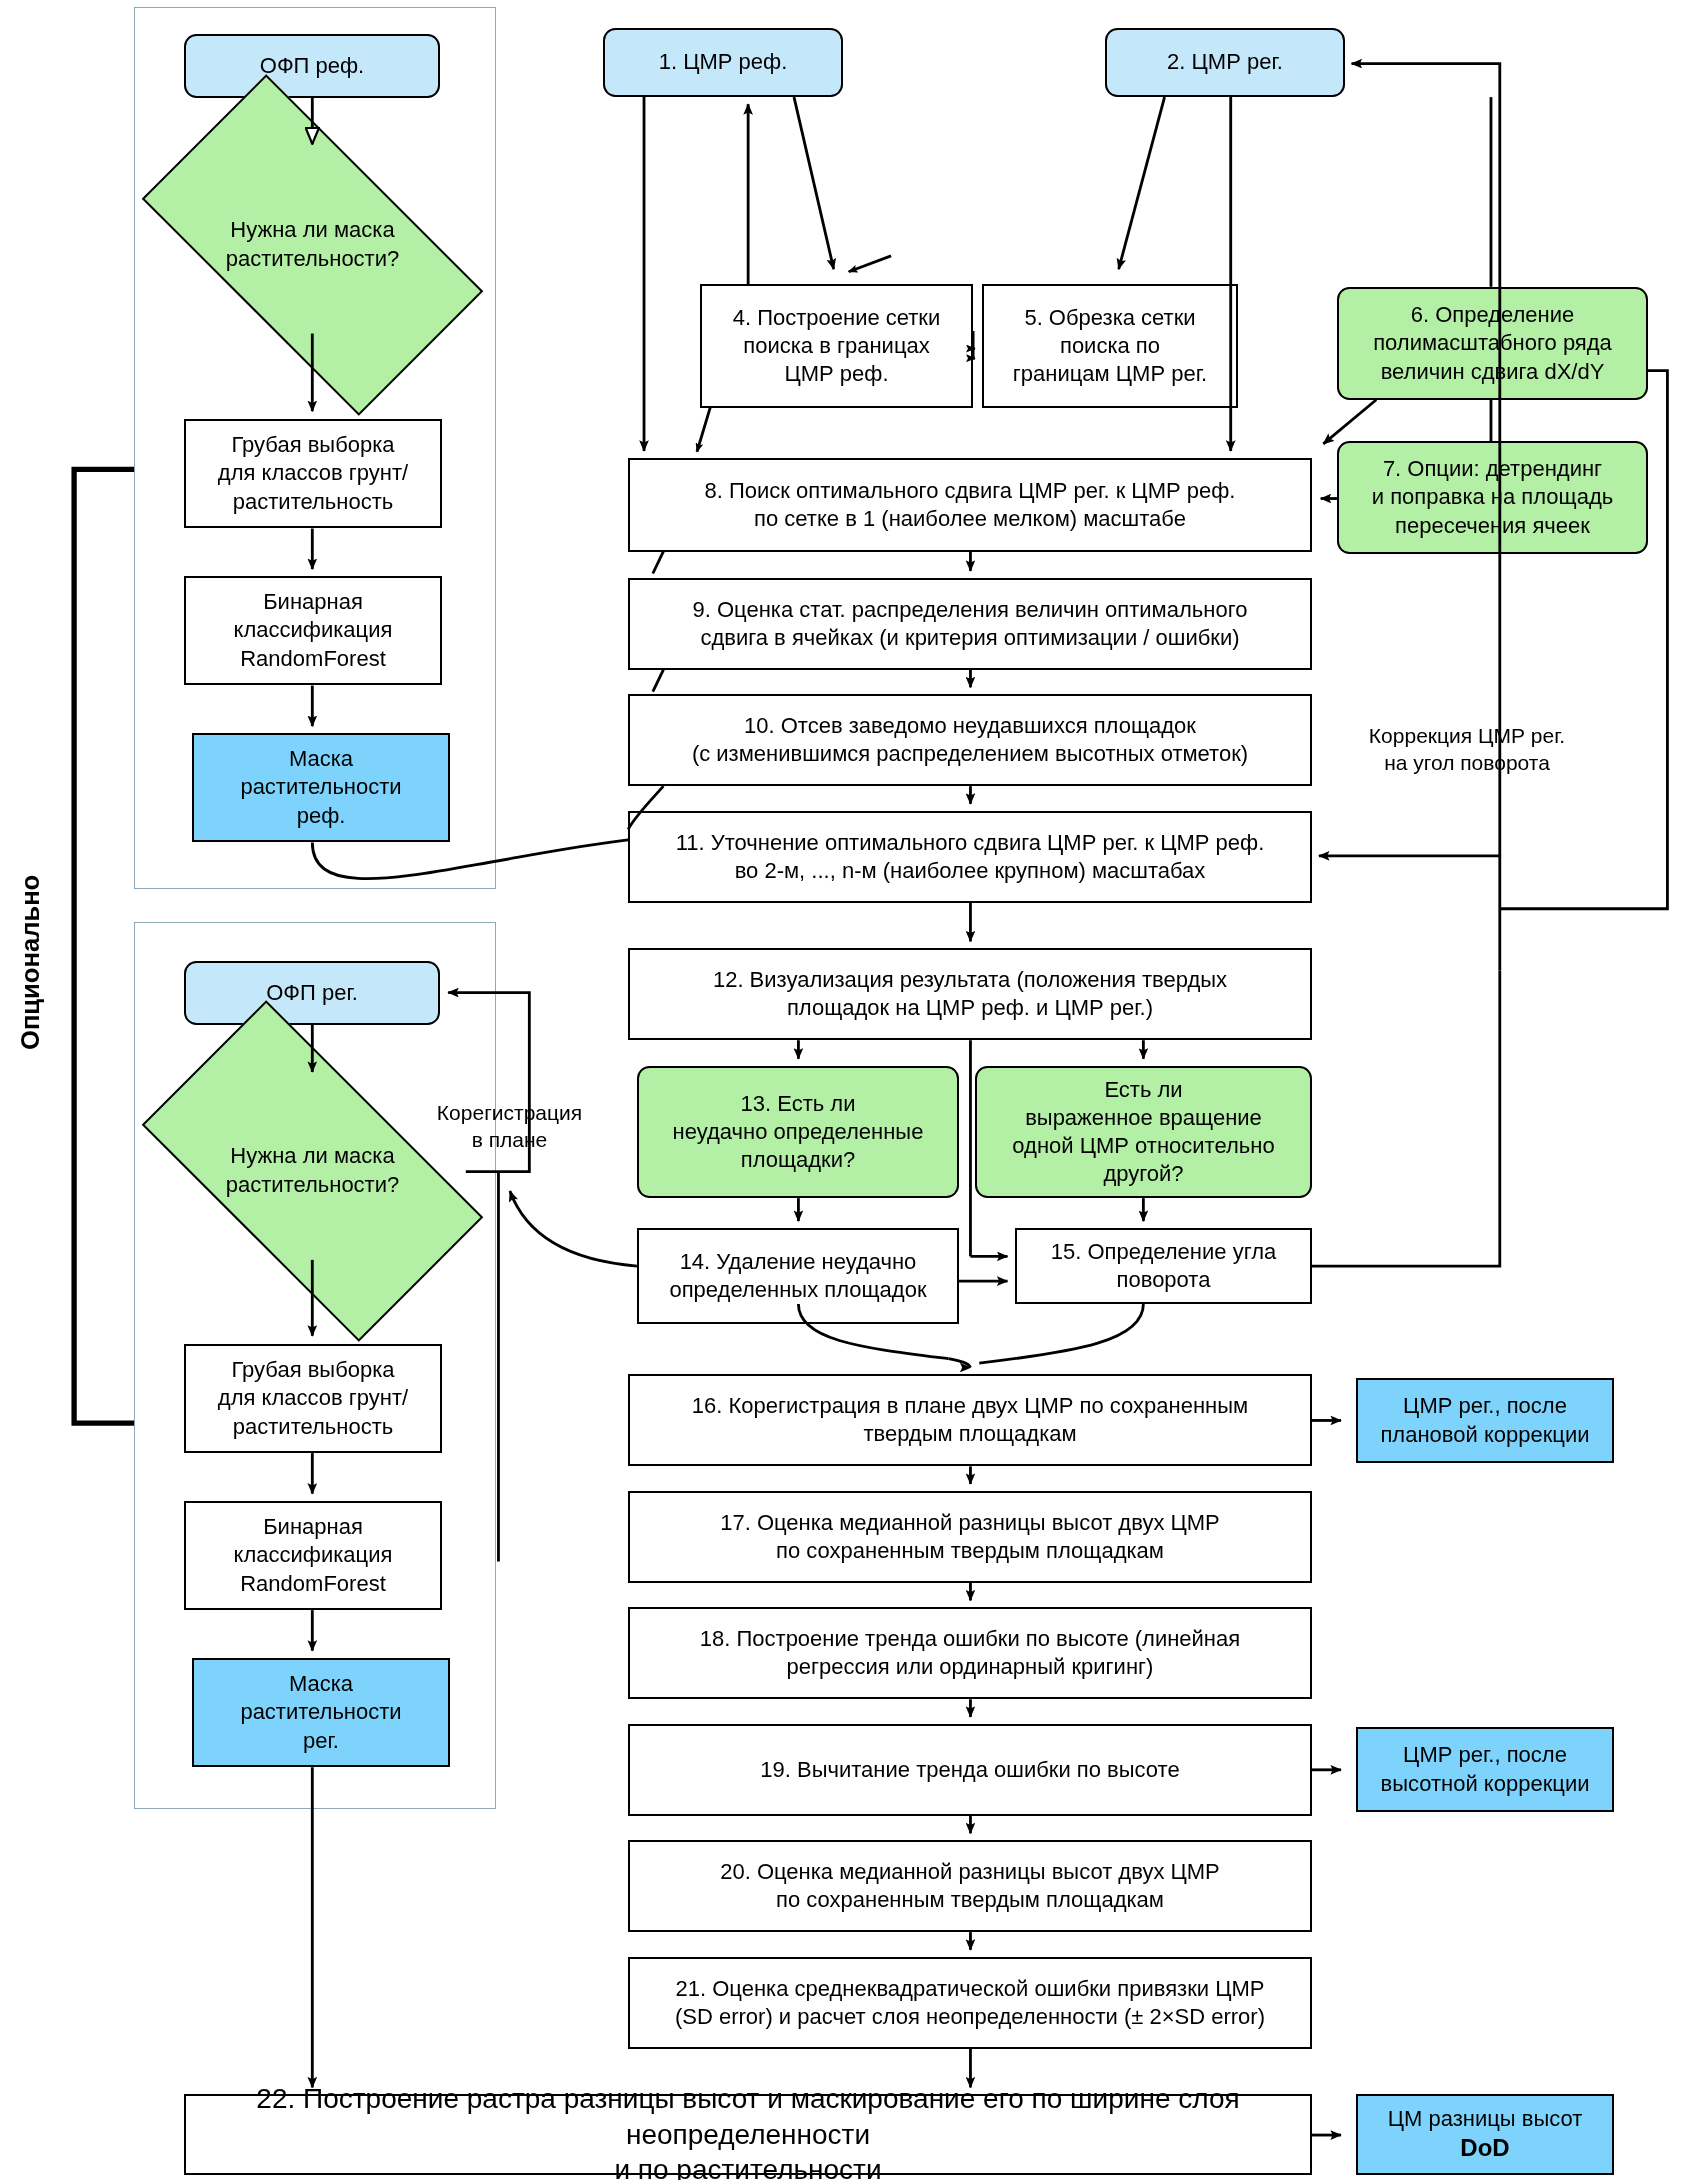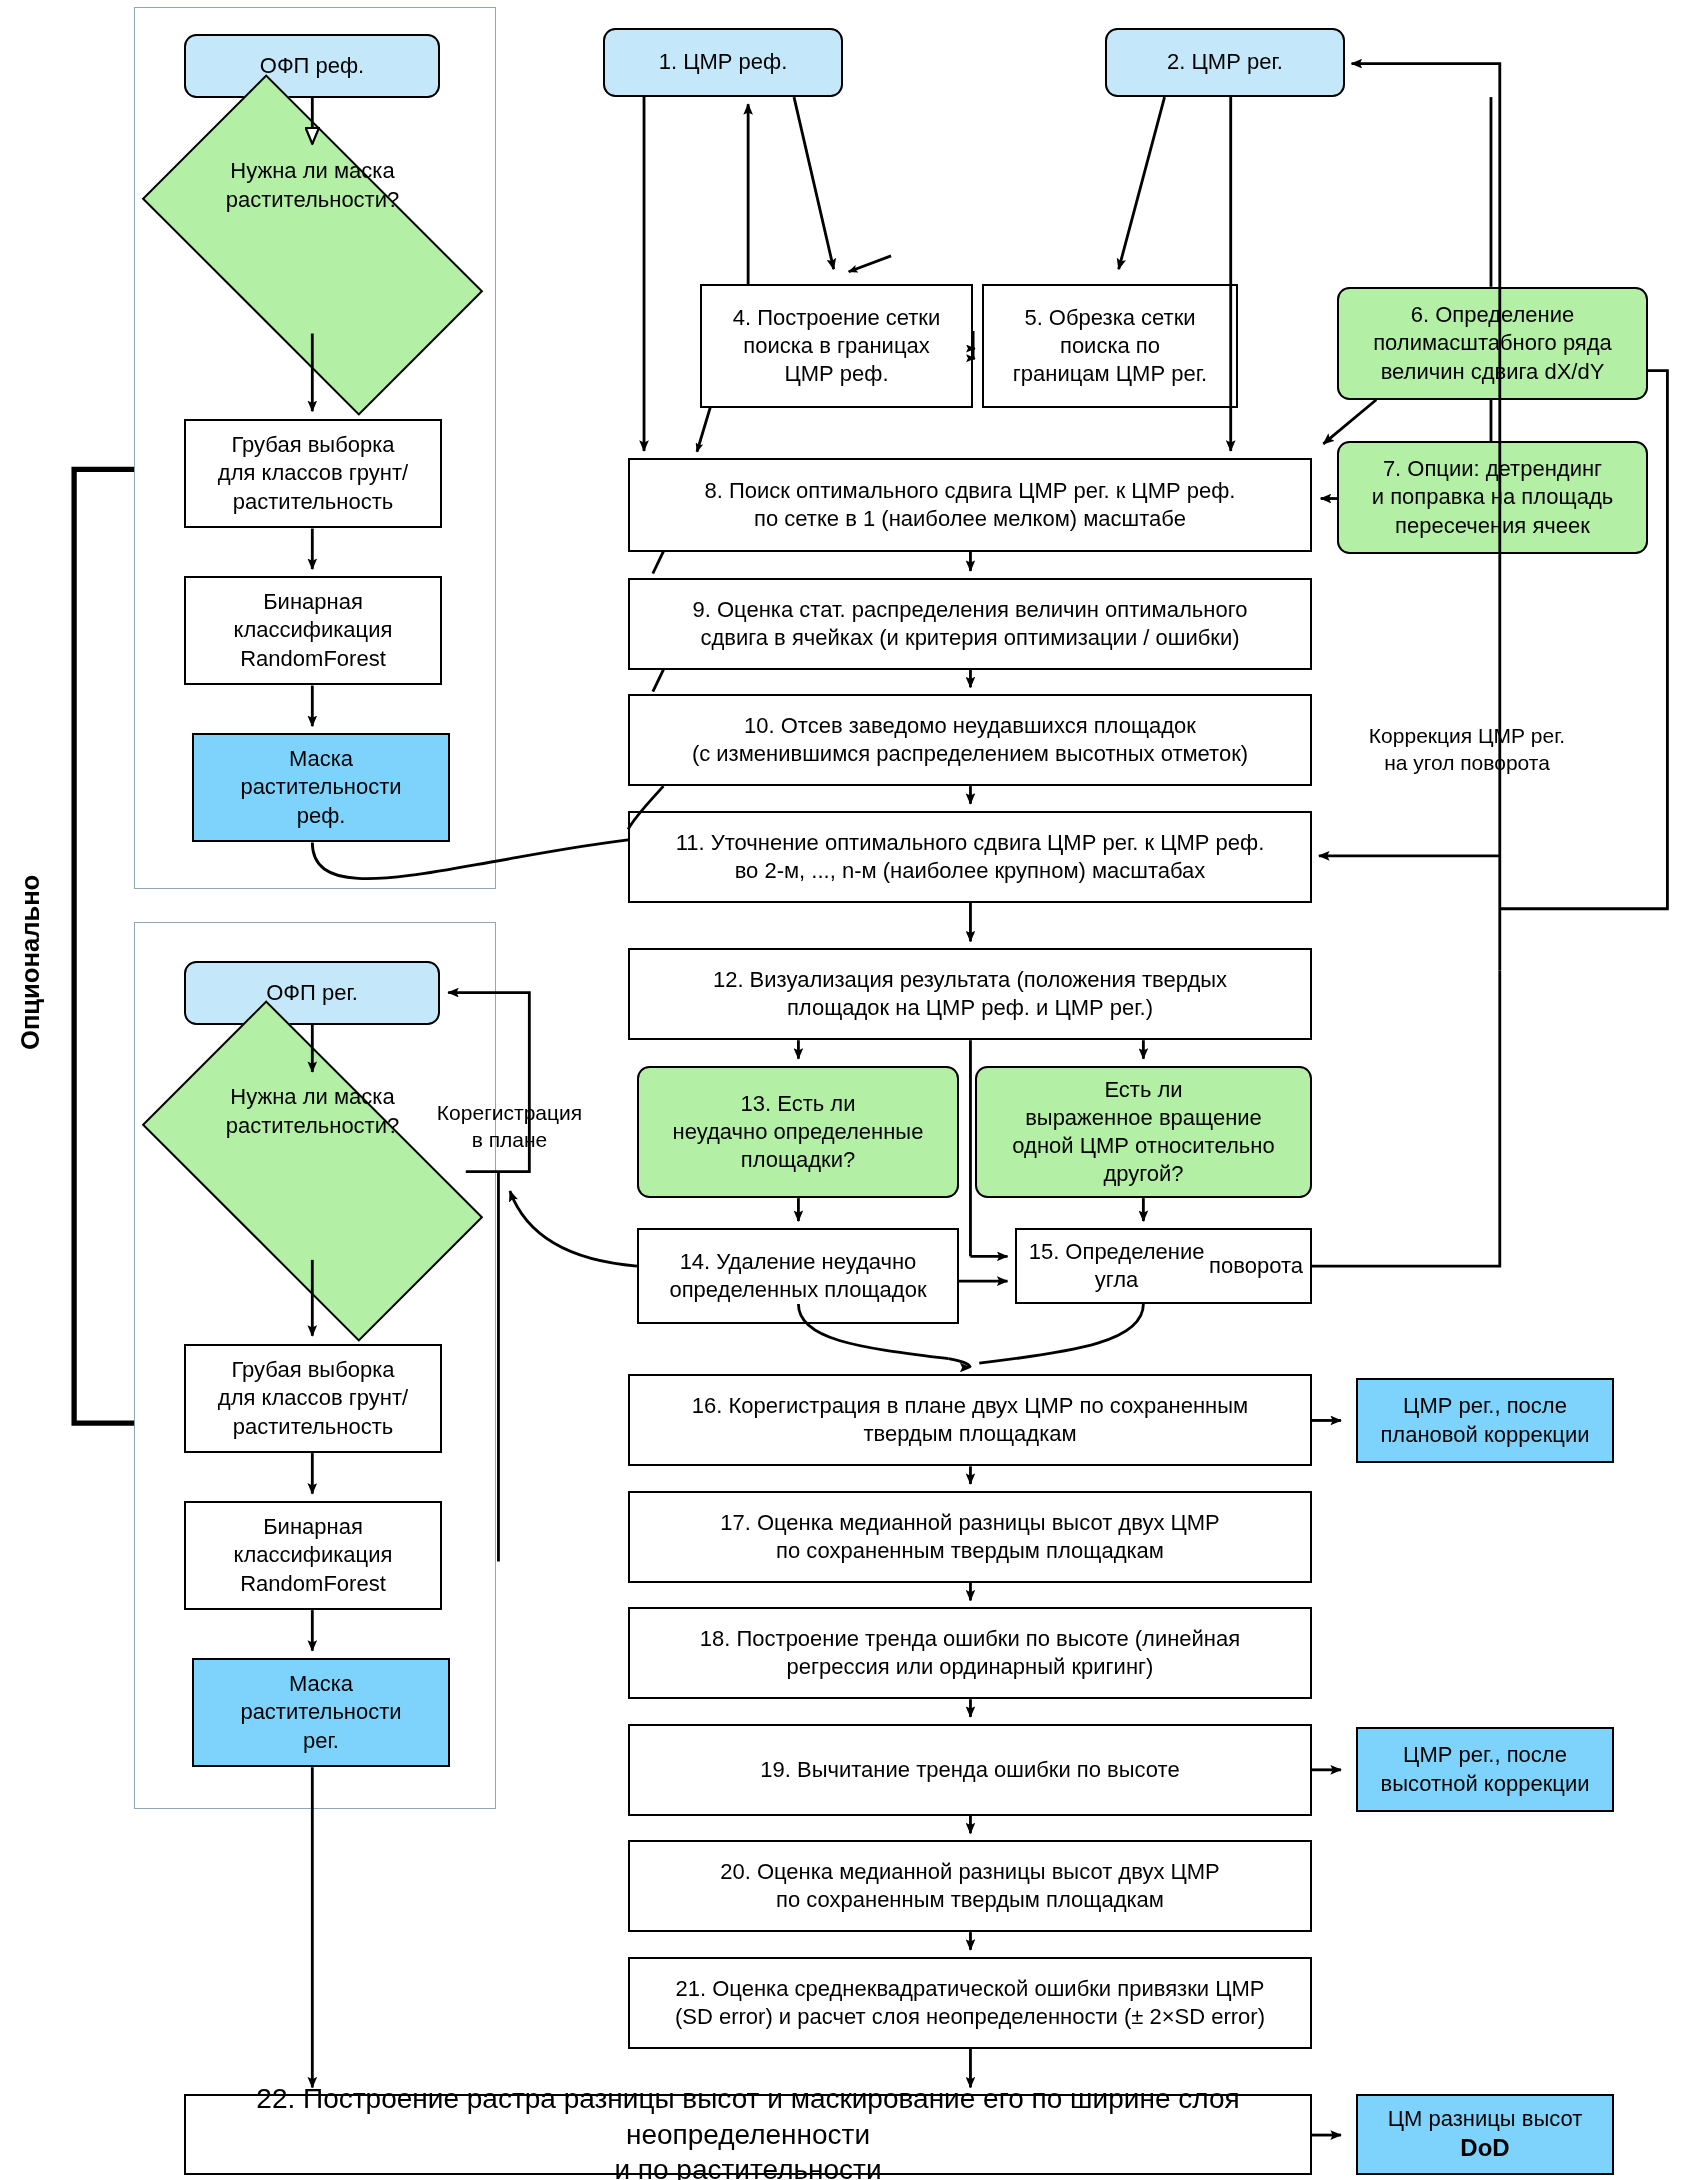--- a/index.html
+++ b/index.html
@@ -6,21 +6,21 @@
   body{font-family:"Liberation Sans","DejaVu Sans",sans-serif;}
   #page{position:relative;width:1693px;height:2181px;background:#fff;overflow:hidden;}
   svg.wires{position:absolute;left:0;top:0;width:1693px;height:2181px;pointer-events:none;}
   .node{position:absolute;box-sizing:border-box;border:2.6px solid #000;display:flex;
         align-items:center;justify-content:center;text-align:center;
         font-size:22px;line-height:1.28;color:#000;padding:14px 7px;}
   .blue{background:#c5e7fa;border-radius:12.4px;}
   .green{background:#b3efa5;border-radius:12.4px;}
   .plain{background:#fff;border-radius:0;}
   .peach{background:#7dd3fc;border-radius:0;margin-left:8px;}
-  .diamond{position:absolute;display:flex;align-items:flex-start;justify-content:center;
+  .diamond{position:absolute;display:flex;align-items:center;justify-content:center;
            text-align:center;font-size:22px;line-height:1.3;}
   .diamond .dshape{position:absolute;inset:0;background:#b3efa5;border:2.6px solid #000;
                    transform:rotate(45deg);box-sizing:border-box;}
   .diamond .dtxt{position:relative;z-index:2;width:104%;}
   .panel{position:absolute;border:1.8px solid #8fa8b8;box-sizing:border-box;background:transparent;}
   .lbl{position:absolute;font-size:21px;line-height:1.3;text-align:center;color:#000;}
   .vlabel{position:absolute;font-size:25.6px;font-weight:bold;color:#000;
           transform-origin:left top;transform:rotate(-90deg);white-space:nowrap;}
   .sq22{font-size:28px;}
   .dodbig{font-weight:bold;font-size:24px;}
@@ -165,21 +165,21 @@
     <span class="nline">выраженное вращение</span>
     <span class="nline">одной ЦМР относительно</span>
     <span class="nline">другой?</span>
   </div>
 
   <div class="node plain" style="left:637px;top:1228px;width:322px;height:96px;flex-direction:column;">
     <span class="nline">14. Удаление неудачно</span>
     <span class="nline">определенных площадок</span>
   </div>
 
-  <div class="node plain" style="left:1015px;top:1228px;width:297px;height:76px;flex-direction:row;">
+  <div class="node plain" style="left:1015px;top:1228px;width:297px;height:76px;flex-direction:column;">
     <span class="nline">15. Определение угла</span>
     <span class="nline">поворота</span>
   </div>
 
   <div class="node plain" style="left:628px;top:1374px;width:684px;height:92px;flex-direction:column;">
     <span class="nline">16. Корегистрация в плане двух ЦМР по сохраненным</span>
     <span class="nline">твердым площадкам</span>
   </div>
 
   <div class="node peach" style="left:1348px;top:1378px;width:258px;height:85px;flex-direction:column;">

